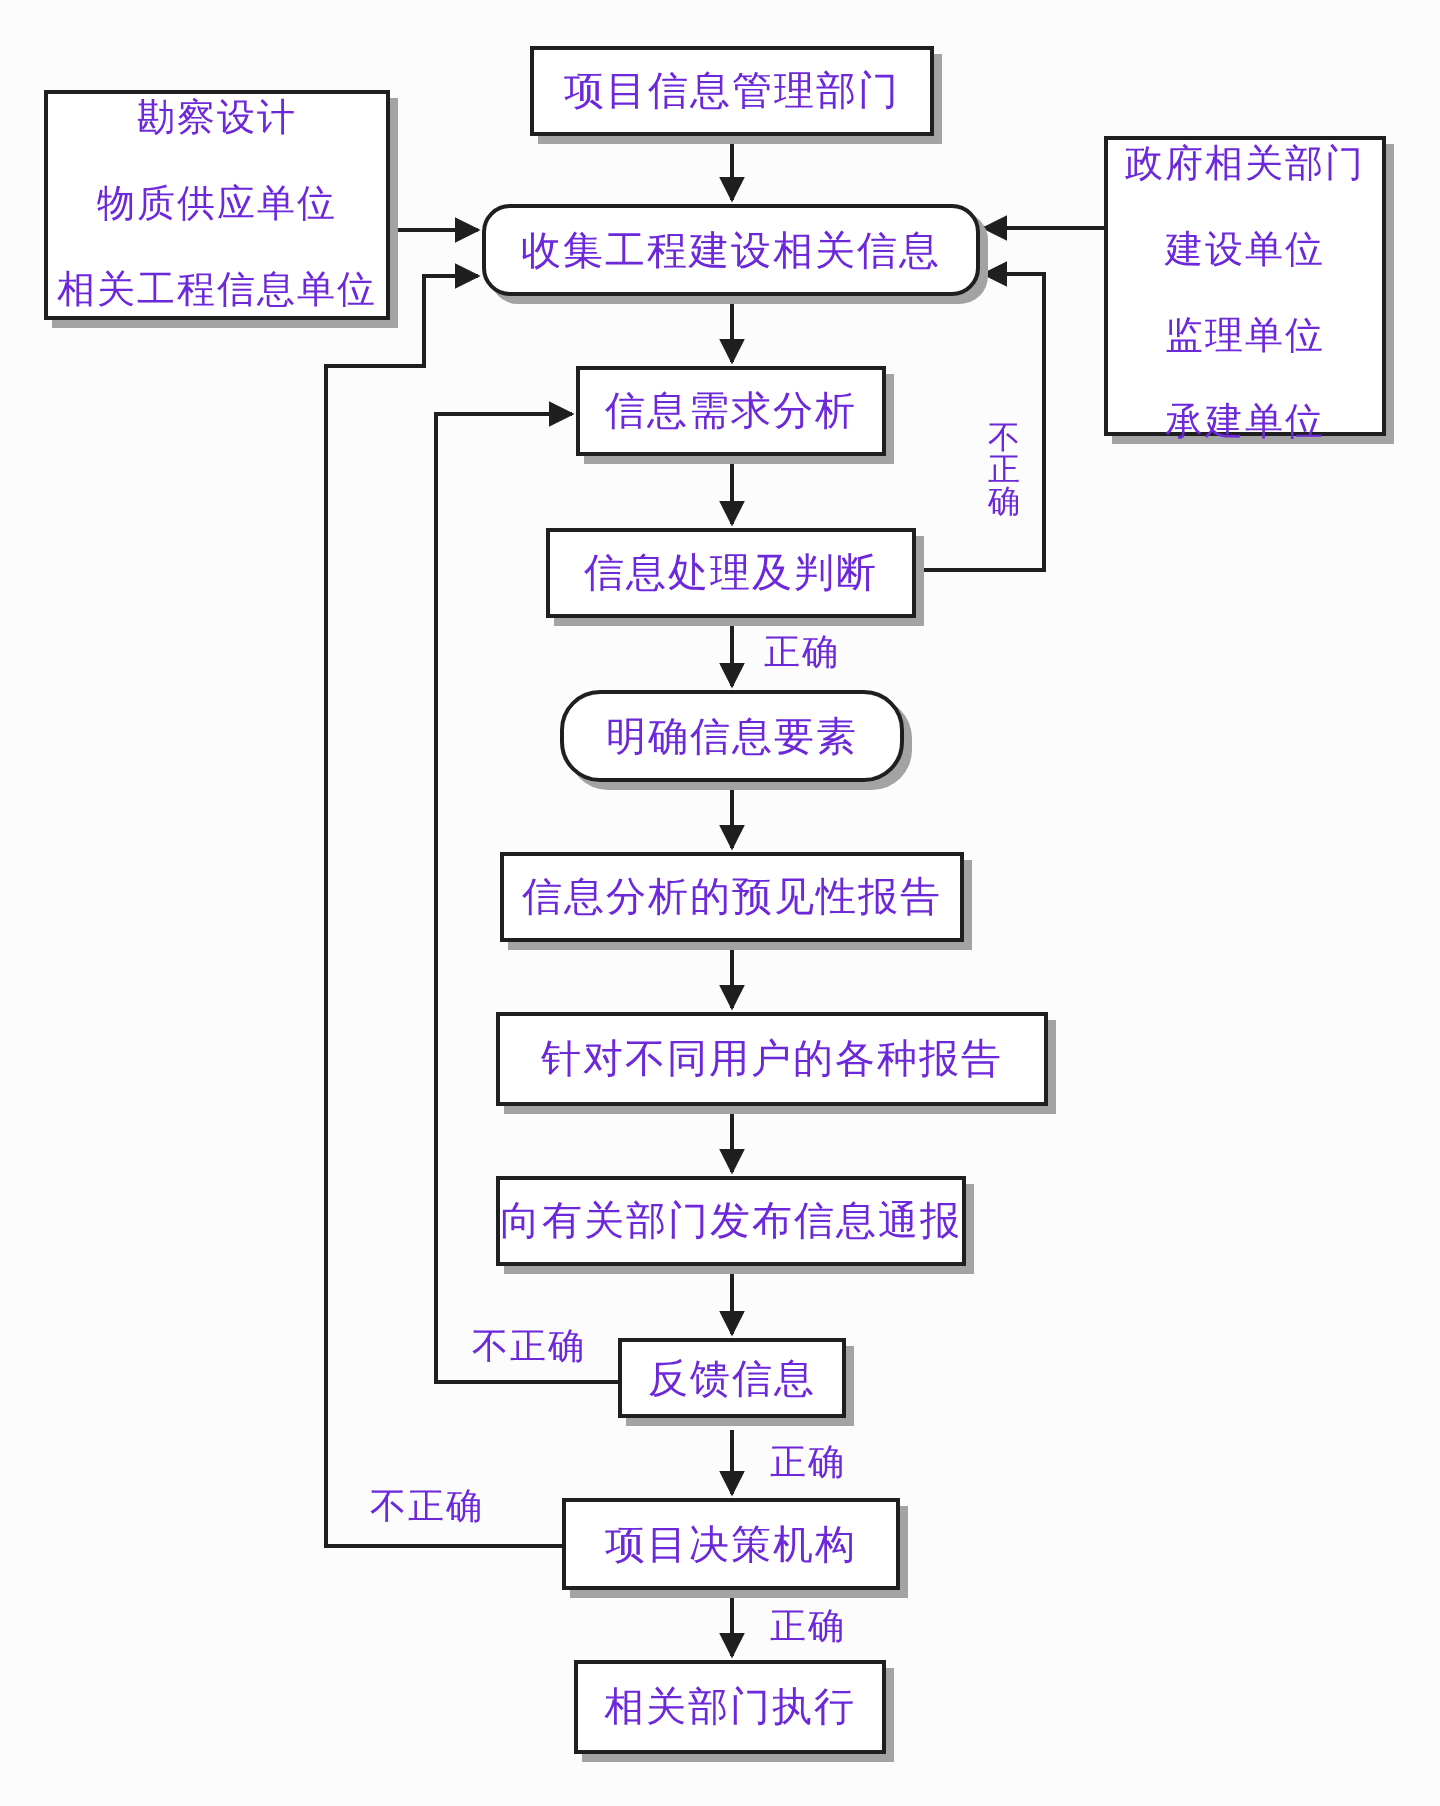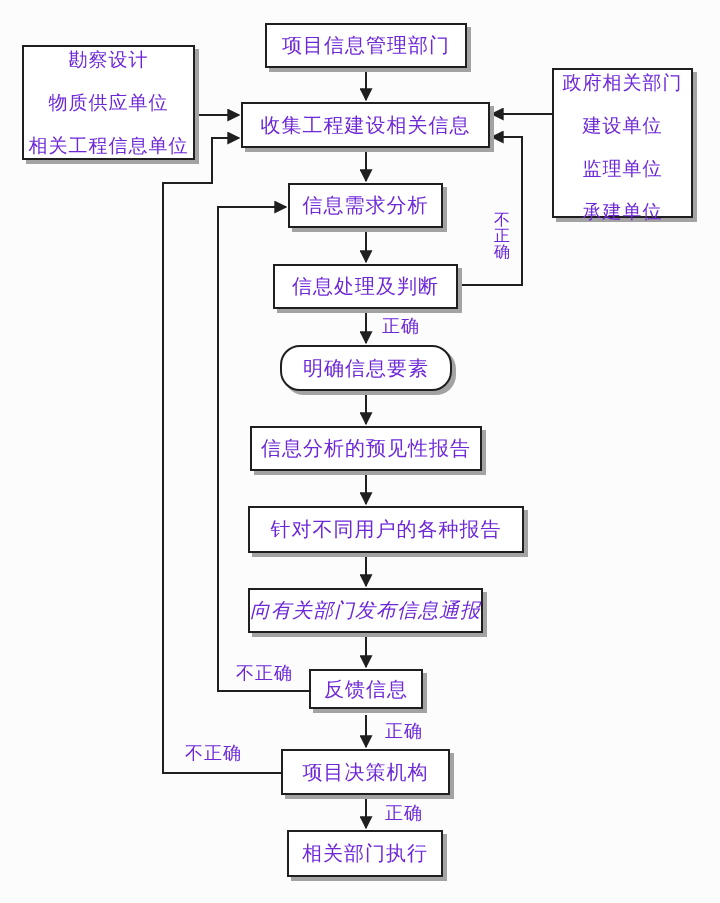--- a/index.html
+++ b/index.html
@@ -99,33 +99,33 @@
     <span>相关工程信息单位</span>
   </div>
 
   <div class="box multi" style="left:552px; top:68px; width:141px; height:150px; font-size:19px;text-align:center;">
     <span>政府相关部门</span>
     <span>建设单位</span>
     <span>监理单位</span>
     <span>承建单位</span>
   </div>
 
-  <div class="box" style="left:241px; top:102px; width:249px; height:46px;">收集工程建设相关信息</div>
+  <div class="box" style="left:241px; top:102px; width:249px; height:46px;border-radius:14px;">收集工程建设相关信息</div>
 
   <div class="box" style="left:288px; top:183px; width:155px; height:45px;">信息需求分析</div>
 
   <div class="box" style="left:273px; top:264px; width:185px; height:45px;">信息处理及判断</div>
 
   <div class="box" style="left:280px; top:345px; width:172px; height:46px;border-radius:20px;">明确信息要素</div>
 
   <div class="box" style="left:250px; top:426px; width:232px; height:45px;">信息分析的预见性报告</div>
 
   <div class="box" style="left:248px; top:506px; width:276px; height:47px;">针对不同用户的各种报告</div>
 
-  <div class="box" style="left:248px; top:588px; width:235px; height:45px;font-style:italic;">向有关部门发布信息通报</div>
+  <div class="box" style="left:248px; top:588px; width:235px; height:45px;">向有关部门发布信息通报</div>
 
   <div class="box" style="left:309px; top:669px; width:114px; height:40px;">反馈信息</div>
 
   <div class="box" style="left:281px; top:749px; width:169px; height:46px;">项目决策机构</div>
 
   <div class="box" style="left:287px; top:830px; width:156px; height:47px;">相关部门执行</div>
 
   <div class="edge-label" style="left:382px; top:317px;">正确</div>
 
   <div class="edge-label" style="left:385px; top:722px;">正确</div>

